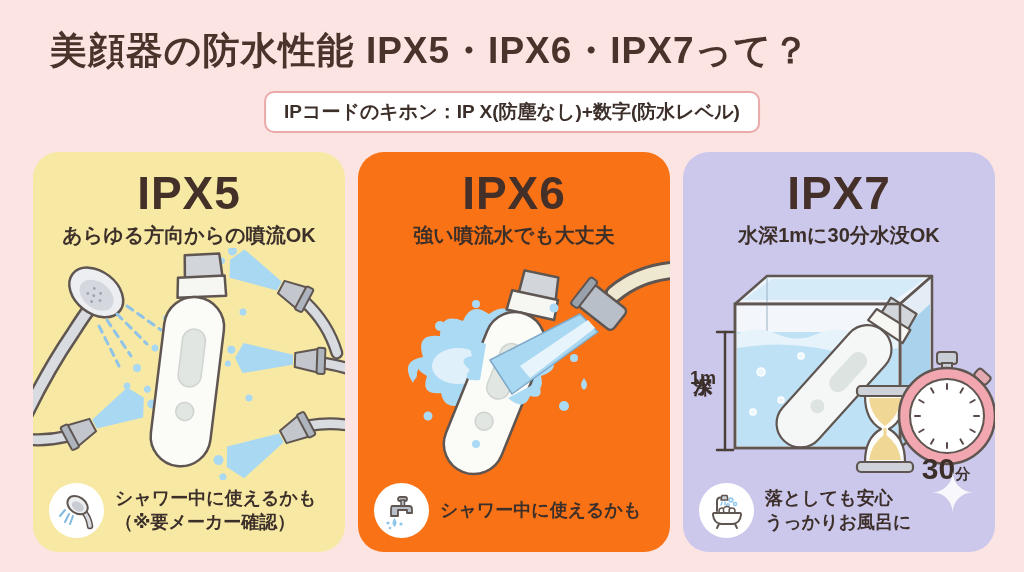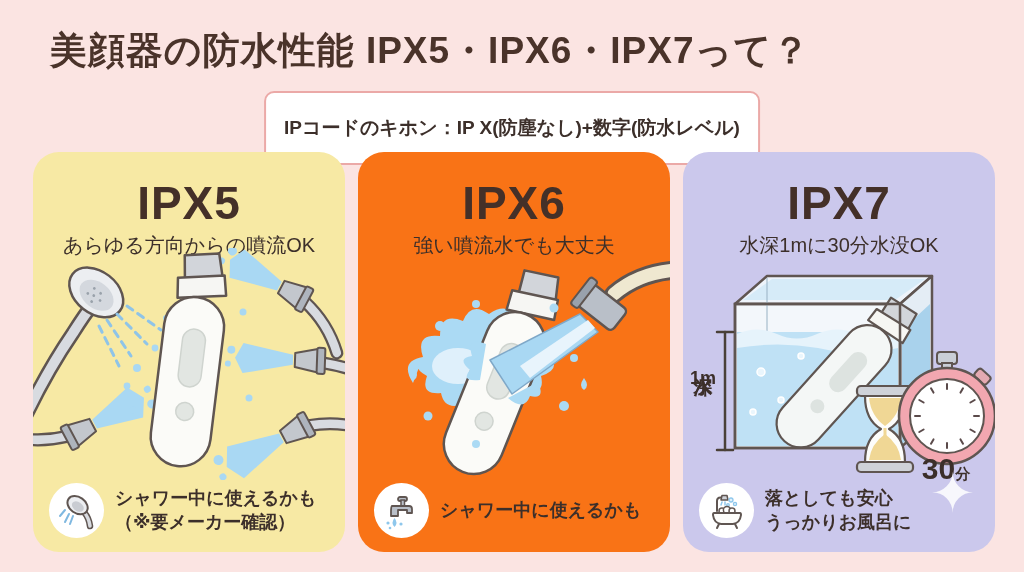--- a/index.html
+++ b/index.html
@@ -15,45 +15,45 @@
     position:absolute; top:26px; left:0; width:860px;
     text-align:center;
     font-size:37px; font-weight:bold; color:#4a332a;
     letter-spacing:1px;
   }
   .subtitle-pill {
     position:absolute; top:91px; left:50%; transform:translateX(-50%);
     background:#ffffff;
     border:2px solid #eba9a7;
     border-radius:10px;
-    padding:22px 18px;
+    padding:6px 18px;
     font-size:19px; font-weight:bold; color:#3c2f2a;
     white-space:nowrap;
   }
   .cards {
     position:absolute; top:152px; left:33px;
     display:flex; gap:13px;
   }
   .card {
     width:312px; height:400px;
     border-radius:26px;
     position:relative;
     overflow:hidden;
   }
   .card-yellow { background:#f7e9a4; }
   .card-green  { background:#f97316; }
   .card-purple { background:#cbc8ec; }
   .card-rating {
-    text-align:center; margin-top:24px;
+    text-align:center; margin-top:14px;
     font-size:46px; font-weight:bold; color:#443028;
     letter-spacing:1px;
   }
   .card-desc {
     text-align:center; margin-top:2px;
-    font-size:20px; font-weight:normal; color:#3c2f2a;
+    font-size:20px; font-weight:bold; color:#3c2f2a;
   }
   .illustration {
     position:absolute; top:96px; left:0;
     width:312px; height:232px;
   }
   .card-footer {
     position:absolute; bottom:14px; left:16px; right:8px;
     display:flex; align-items:center; gap:11px;
   }
   .icon-circle {

